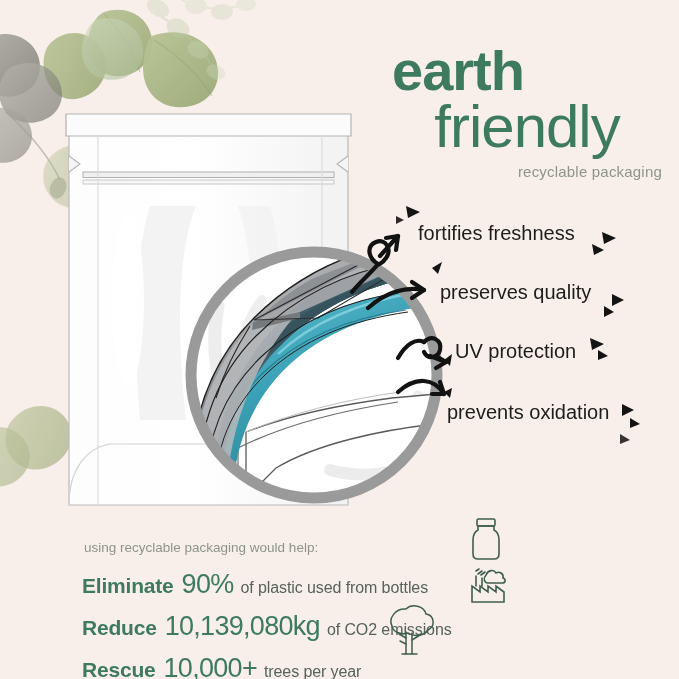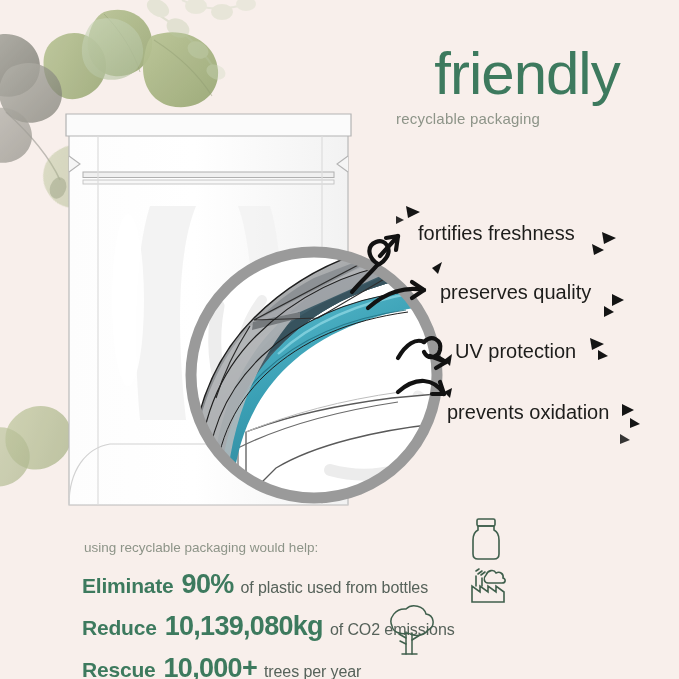--- a/index.html
+++ b/index.html
@@ -17,42 +17,42 @@
   #headline{position:absolute;left:392px;top:44px;width:270px;}
   #title-earth{
     font-size:56px;font-weight:bold;letter-spacing:-1px;
     color:#3d7a5e;line-height:.95;margin:0;
   }
   #title-friendly{
     font-size:60px;font-weight:normal;letter-spacing:-1px;
     color:#3d7a5e;line-height:1.0;margin:0;text-align:center;
   }
   #subtitle{
-    font-size:15px;color:#8d9488;margin:6px 0 0 4px;letter-spacing:.2px;
+    font-size:15px;color:#8d9488;margin:6px 0 0 4px;letter-spacing:.2px;text-align:right;
   }
 
   
   .feature{
     position:absolute;font-size:20px;color:#1d1d1b;white-space:nowrap;
   }
   #feat-0{left:418px;top:222px;}
   #feat-1{left:440px;top:281px;}
   #feat-2{left:455px;top:340px;}
   #feat-3{left:447px;top:401px;}
 
   
   #stats{position:absolute;left:82px;top:540px;width:520px;}
   #stats-intro{font-size:13.5px;color:#8d9488;margin:0 0 14px 2px;}
   .stat-row{margin:0 0 12px 0;height:30px;display:flex;align-items:baseline;text-align:center;}
   .stat-verb{
     font-size:21px;font-weight:bold;color:#3d7a5e;margin-right:8px;
     letter-spacing:-.2px;
   }
   .stat-num{
-    font-size:27px;font-weight:bold;color:#3d7a5e;margin-right:7px;
+    font-size:27px;font-weight:normal;color:#3d7a5e;margin-right:7px;
     letter-spacing:-.7px;
   }
   .stat-tail{font-size:16px;color:#56625a;letter-spacing:-.1px;}
 
   .stat-icon{position:absolute;}
   #icon-bottle{left:466px;top:516px;}
   #icon-factory{left:466px;top:562px;}
   #icon-tree{left:378px;top:604px;}
 </style>
 </head>
@@ -263,20 +263,21 @@
       <path d="M598 350 L608 356 L598 360 Z"></path>
       <path d="M444 360 L452 354 L450 366 Z"></path>
       <path d="M444 392 L452 388 L450 398 Z"></path>
       <path d="M622 404 L634 410 L622 416 Z"></path>
       <path d="M630 418 L640 424 L630 428 Z"></path>
       <path d="M620 434 L630 440 L620 444 Z" opacity=".85"></path>
     </g>
   </svg>
 
   <div id="headline">
+    <div id="title-earth">earth</div>
     <div id="title-friendly">friendly</div>
     <div id="subtitle">recyclable packaging</div>
   </div>
 
   <div class="feature" id="feat-0">fortifies freshness</div>
   <div class="feature" id="feat-1">preserves quality</div>
   <div class="feature" id="feat-2">UV protection</div>
   <div class="feature" id="feat-3">prevents oxidation</div>
 
   <div id="stats">

